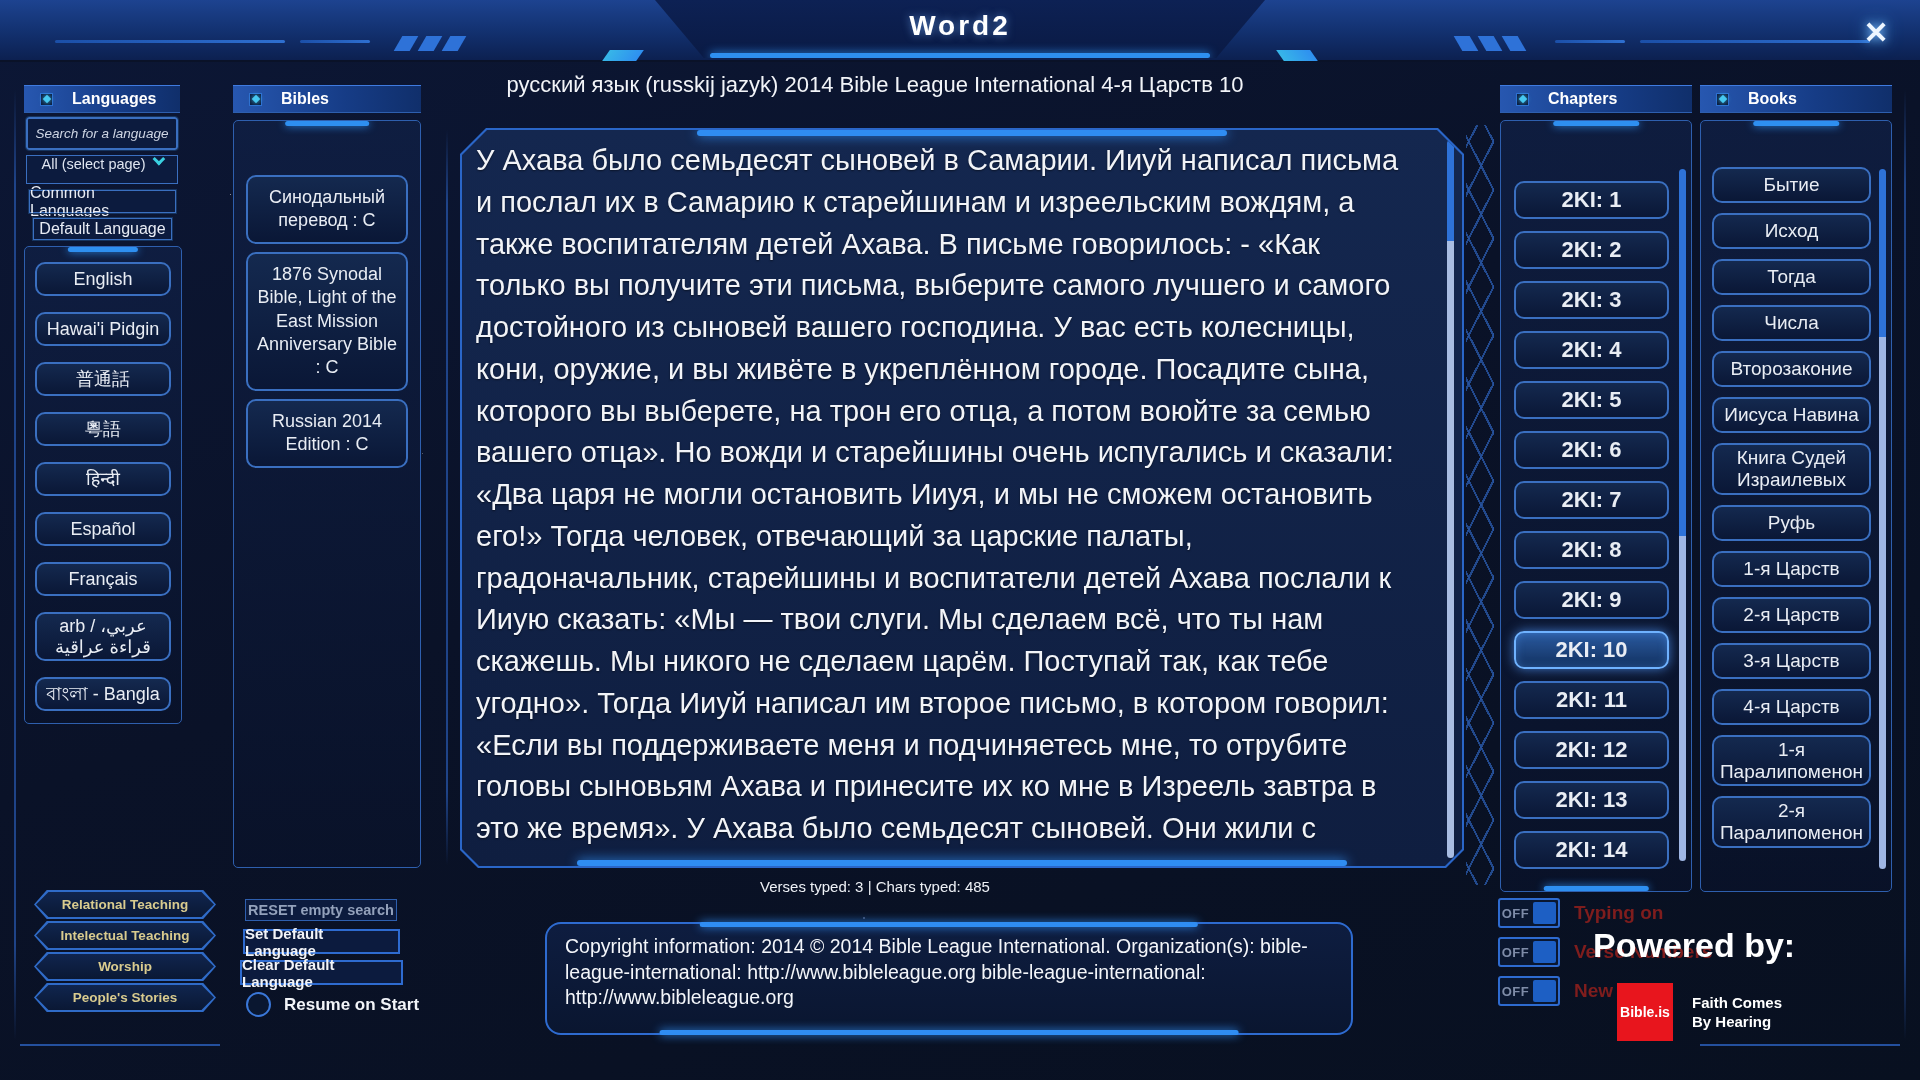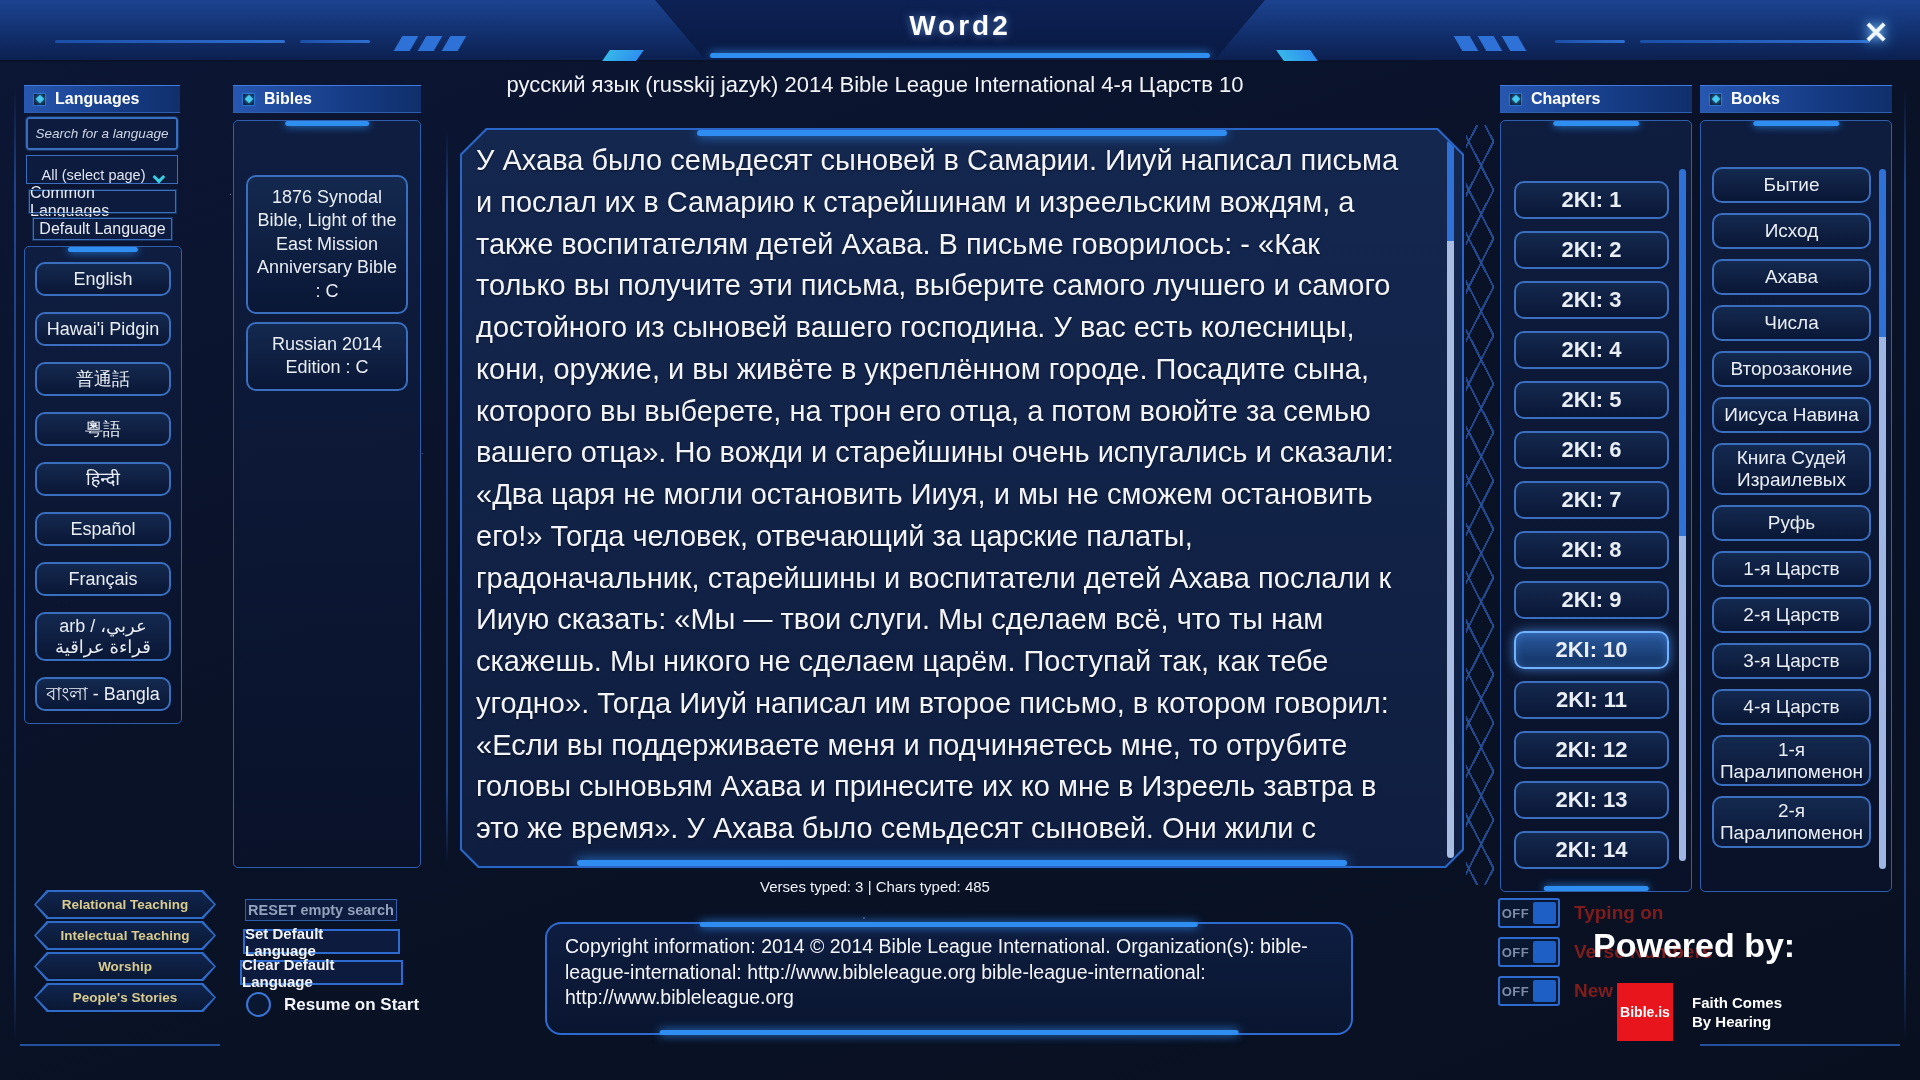--- a/index.html
+++ b/index.html
@@ -45,21 +45,21 @@
     text-shadow:0 0 8px rgba(120,180,255,.6); }
   .close-x { position:absolute; right:26px; top:14px; width:36px; height:36px;
     display:flex; align-items:center; justify-content:center;
     font-size:30px; font-weight:bold; color:#eef6ff; cursor:pointer;
     text-shadow:0 0 10px #7fc0ff,0 0 18px #3a8fe0; }
 
   .ref-line { left:360px; top:72px; width:1030px; text-align:center;
     font-size:22px; color:#f2f4f8; }
 
   
-  .p-header { height:28px; display:flex; align-items:center; gap:9px; padding:0 9px;
+  .p-header { height:28px; display:flex; align-items:center; gap:19px; padding:0 16px;
     background:linear-gradient(90deg,#2a5cb4 0%,#16securely 0%,#17securely 0%); 
     background:linear-gradient(90deg,#2757b0 0%,#163c86 60%,#102f6b 100%);
     border-top:1px solid #3f7be0; border-bottom:1px solid #2e5fae;
     font-size:16px; font-weight:bold; color:#ffffff; }
   .diamond { width:13px; height:13px; background:#0a1a3c; border:1px solid #2e6fd0;
     display:flex; align-items:center; justify-content:center; }
   .diamond::after { content:""; width:6px; height:6px; background:#46c8f0; transform:rotate(45deg);
     box-shadow:0 0 5px #46c8f0; }
   .frame { border:1px solid #2e5fae; border-radius:5px;
     background:linear-gradient(180deg,rgba(16,32,70,.75),rgba(9,18,42,.75));
@@ -77,21 +77,21 @@
   .vscroll { position:absolute; width:7px; border-radius:4px; z-index:4; }
 
   
   .lang-header { left:24px; top:85px; width:156px; }
   .lang-search { left:26px; top:117px; width:152px; height:33px;
     background:#0c1b3e; border:2px solid #3a6fc0; border-radius:3px; outline:1px solid #16345f;
     color:#d7dce8; font-style:italic; font-size:13.5px; text-align:center;
     font-family:"Liberation Sans", sans-serif; }
   .lang-search::placeholder { color:#cfd6e4; }
   .lang-select { left:26px; top:155px; width:152px; height:29px;
-    background:#0c1b3e; border:1px solid #3a6fc0; display:flex; align-items:flex-end; justify-content:center;
+    background:#0c1b3e; border:1px solid #3a6fc0; display:flex; align-items:flex-start; justify-content:center;
     gap:8px; color:#dfe5f0; font-size:14.5px; cursor:pointer; }
   .chev-down { width:9px; height:9px; border-right:3px solid #3ad0e0; border-bottom:3px solid #3ad0e0;
     transform:rotate(45deg) translateY(-2px); }
   .lang-action { background:#0c1b3e; border:1px solid #3a6fc0; outline:1px solid #16345f;
     color:#e8ecf4; font-size:16px; display:flex; align-items:center; justify-content:center; cursor:pointer; }
   .act-common { left:29px; top:190px; width:147px; height:23px; }
   .act-default { left:33px; top:218px; width:139px; height:22px; }
   .lang-list { left:24px; top:246px; width:158px; height:478px; }
   .lang-list .col { position:absolute; inset:0; padding:15px 10px 6px;
     display:flex; flex-direction:column; gap:16px; }
@@ -315,20 +315,23 @@
 
 </div>
 
 <div class="abs p-header bib-header">
   <span class="diamond"></span>
   <span>Bibles</span>
 </div>
 <div class="abs frame notch-top bib-list">
   <div class="col">
 
+      <div class="btn">
+        <span>Синодальный перевод : C</span>
+      </div>
 
       <div class="btn">
         <span>1876 Synodal Bible, Light of the East Mission Anniversary Bible : C</span>
       </div>
 
       <div class="btn">
         <span>Russian 2014 Edition : C</span>
       </div>
 
   </div>
@@ -433,21 +436,21 @@
 
       <div class="btn">
         <span>Бытие</span>
       </div>
 
       <div class="btn">
         <span>Исход</span>
       </div>
 
       <div class="btn">
-        <span>Ахава</span>
+        <span>Тогда</span>
       </div>
 
       <div class="btn">
         <span>Числа</span>
       </div>
 
       <div class="btn">
         <span>Второзаконие</span>
       </div>
 

